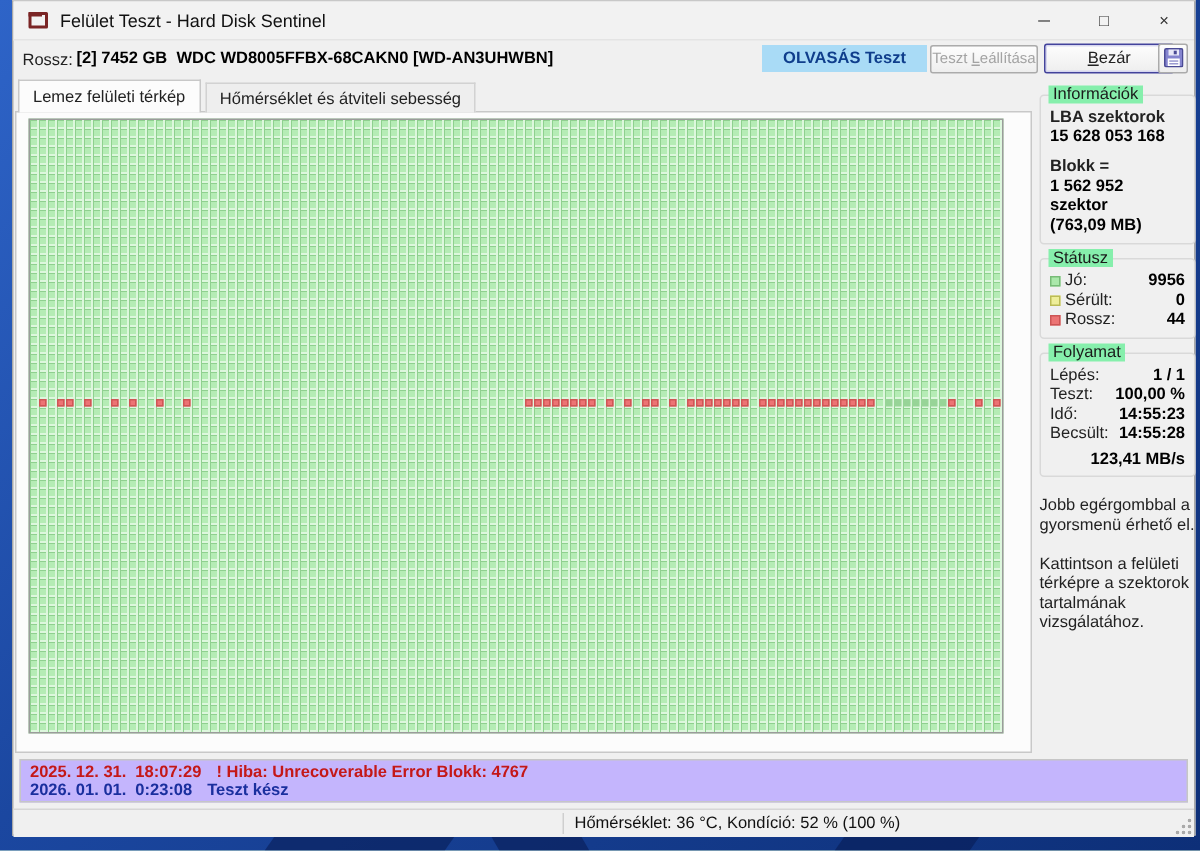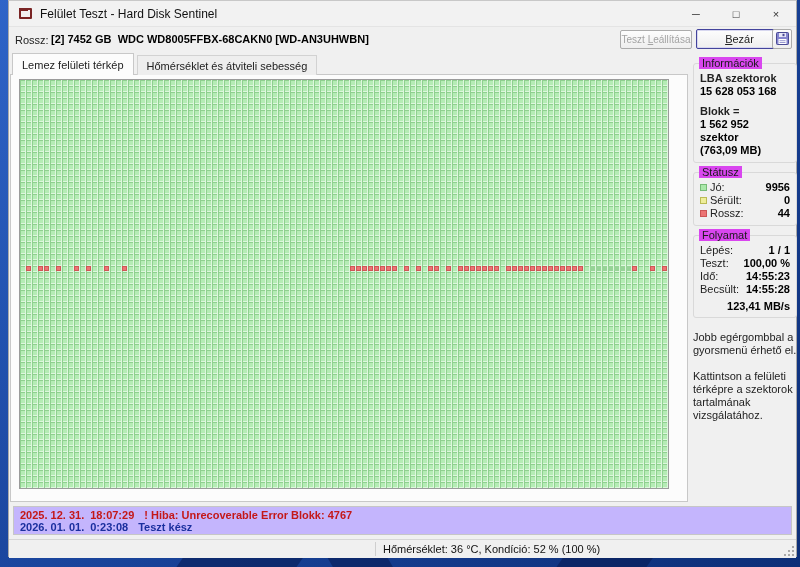--- a/index.html
+++ b/index.html
@@ -61,21 +61,21 @@
     background-image:
       repeating-linear-gradient(to right, #8fd08f 0 1px, transparent 1px 5px, #ddf7dd 5px 6px),
       repeating-linear-gradient(to bottom, #8fd08f 0 1px, transparent 1px 5px, #ddf7dd 5px 6px);
   }
   .cell { position:absolute; width:5px; height:5px; }
 
   
   .sidebar { position:absolute; left:684px; top:62px; width:104px; }
   .groupbox { position:relative; border:1px solid #d9d9d9; border-radius:3px;
     padding:8px 6px 5px 6px; margin-bottom:9px; }
-  .gb-title { position:absolute; top:-7px; left:5px; background:#d946ef; padding:0 3px; color:#1a1a1a; }
+  .gb-title { position:absolute; top:-7px; left:5px; background:#86efac; padding:0 3px; color:#1a1a1a; }
   .info-line { line-height:13px; color:#222;font-weight:bold; }
   .info-line.bold { font-weight:bold; color:#000; }
   .info-gap { height:7px; }
   .st-row { display:flex; align-items:center; line-height:13px; }
   .swatch { width:7px; height:7px; border:1px solid; margin-right:3px; flex:none; }
   .st-label { color:#222; }
   .st-value { margin-left:auto; font-weight:bold; color:#000; }
   .pg-row { display:flex; line-height:13px; }
   .pg-label { color:#222; }
   .pg-value { margin-left:auto; font-weight:bold; color:#000; }
@@ -119,20 +119,21 @@
     <span class="win-controls">
       <span class="win-btn">─</span>
       <span class="win-btn">□</span>
       <span class="win-btn">×</span>
     </span>
   </div>
 
   <div class="toolbar">
     <span class="lemez-label">Rossz:</span>
     <span class="lemez-value">[2] 7452 GB  WDC WD8005FFBX-68CAKN0 [WD-AN3UHWBN]</span>
+    <span class="read-badge">OLVASÁS Teszt</span>
     <span class="btn btn-stop"><span>Teszt </span><span class="accel">L</span><span>eállítása</span></span>
     <span class="btn btn-close"><span></span><span class="accel">B</span><span>ezár</span></span>
     <span class="btn btn-save">
         <svg width="13" height="13" viewBox="0 0 13 13">
           <rect x="0.5" y="0.5" width="12" height="12" rx="1" fill="#8585cf" stroke="#4a4a94"></rect>
           <rect x="3" y="1" width="7" height="4" fill="#e8e8f8"></rect>
           <rect x="6.5" y="1.8" width="2" height="2.4" fill="#4a4a94"></rect>
           <rect x="2.5" y="7" width="8" height="5" fill="#ffffff"></rect>
           <rect x="3.5" y="8.2" width="6" height="1" fill="#9a9ad0"></rect>
           <rect x="3.5" y="10" width="6" height="1" fill="#9a9ad0"></rect>

